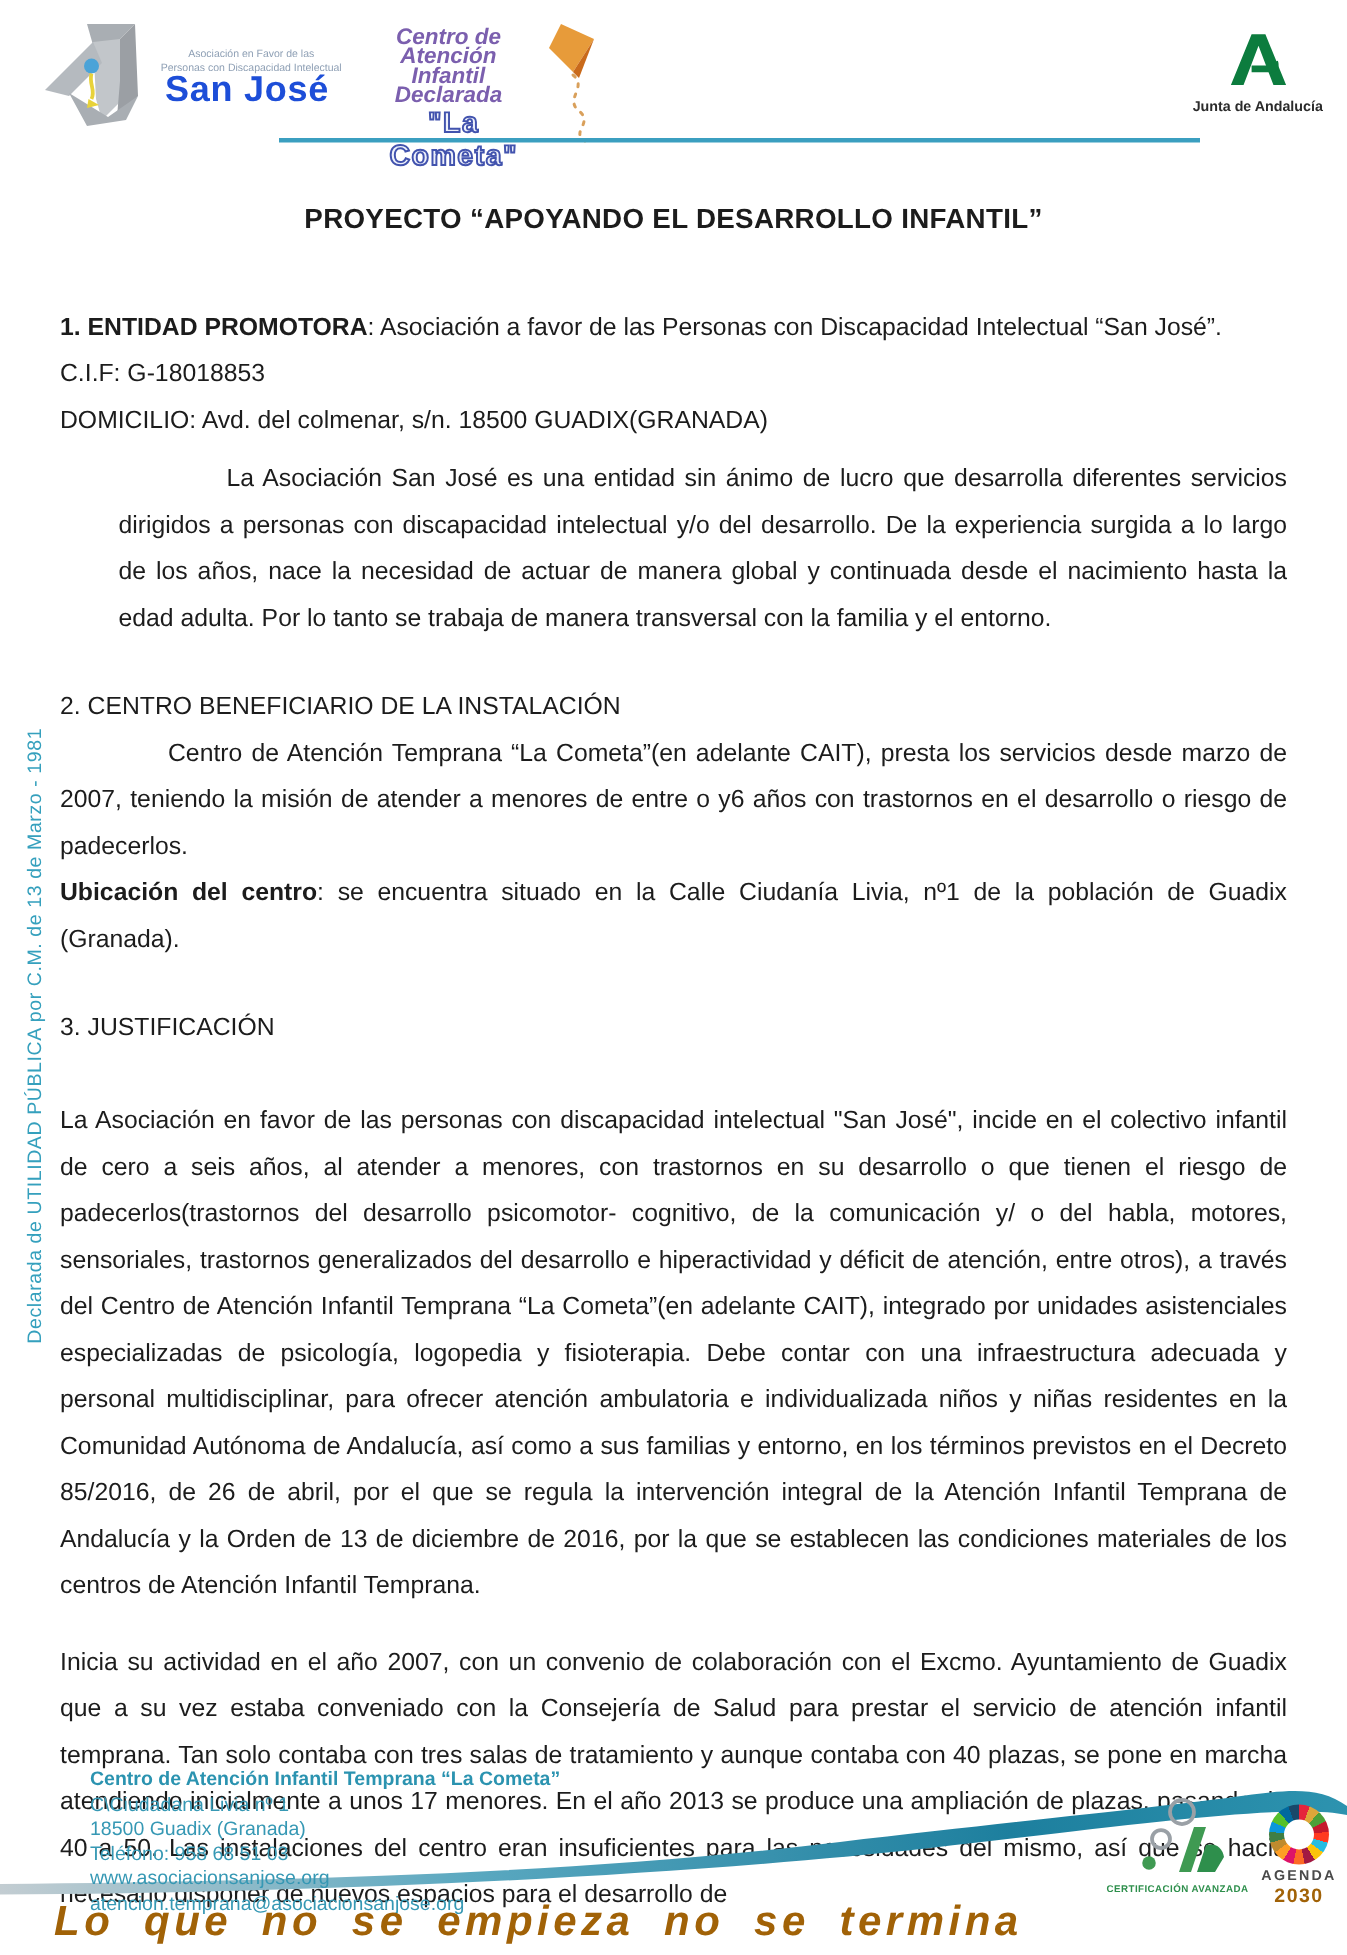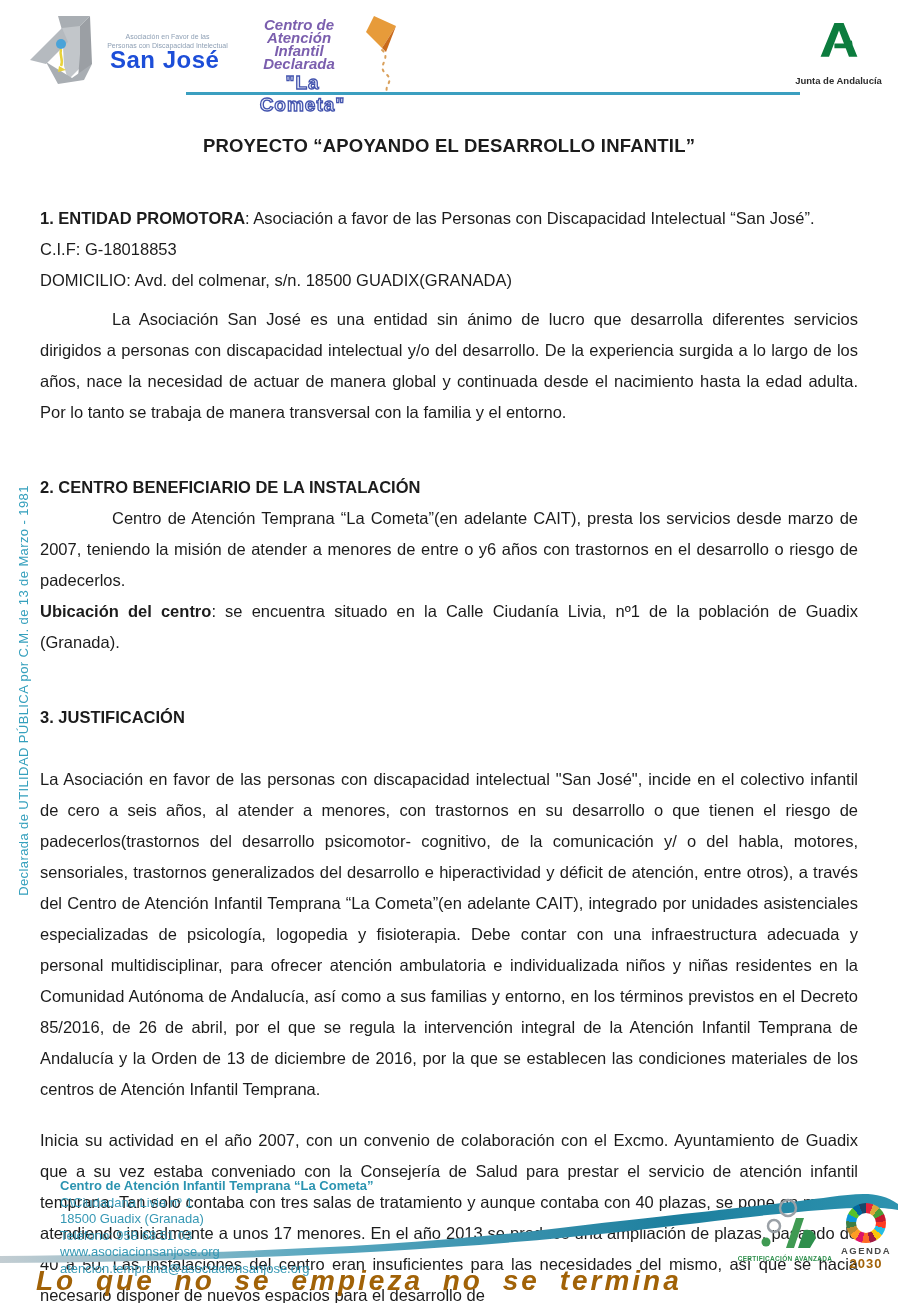--- a/index.html
+++ b/index.html
@@ -10,34 +10,34 @@
   .header { position: absolute; top: 8px; left: 0; width: 898px; height: 100px; }
   .sj-logo { position: absolute; left: 28px; top: 6px; width: 210px; height: 80px; }
   .sj-mark { position: absolute; left: 0; top: 0; }
   .sj-small { position: absolute; left: 72px; top: 18px; width: 135px; font-size: 7px; line-height: 9px; color: #8fa0b5; text-align: center; }
   .sj-name { position: absolute; left: 82px; top: 32px; font-size: 24px; font-weight: bold; color: #1d4ed8; letter-spacing: 0.5px; }
   .cometa-logo { position: absolute; left: 240px; top: 10px; width: 160px; height: 80px; }
   .cometa-small { font-size: 15px; color: #7b5fae; text-align: center; width: 118px; font-style: italic; line-height: 13px; font-weight: bold; }
   .cometa-name { margin-top: 2px; width: 125px; text-align: center; font-size: 19px; font-weight: bold; color: #eef1fb; -webkit-text-stroke: 1.3px #4253ae; letter-spacing: 1px; }
   .kite { position: absolute; left: 112px; top: -4px; }
   .junta-logo { position: absolute; right: 12px; top: 10px; width: 95px; text-align: center; }
-  .junta-label { font-size: 9.5px; font-weight: bold; color: #2b2b2b; margin-top: 11px; white-space: nowrap; }
+  .junta-label { font-size: 9.5px; font-weight: bold; color: #2b2b2b; margin-top: 1px; white-space: nowrap; }
   .header-rule { position: absolute; left: 186px; top: 84px; width: 614px; height: 3px; background: #3b9fc0; }
 
   
   .vtext { position: absolute; left: -277px; top: 683px; width: 600px; text-align: center; transform: rotate(-90deg); transform-origin: center; font-size: 13px; letter-spacing: 0.4px; color: #35a0bd; white-space: nowrap; }
 
   
   .doc { position: absolute; left: 40px; top: 130px; width: 818px; font-size: 16.5px; line-height: 31px; }
   .doc-title { text-align: center; font-weight: bold; font-size: 18.5px; margin-bottom: 42px; letter-spacing: 0.2px; }
   .para { text-align: justify; }
   .indent { text-indent: 72px; }
   .lead-bold { font-weight: bold; }
-  .sec-heading { font-weight: bold; margin-top: 44px; }
-  .mt8 { margin-top: 8px; }
+  .sec-heading { font-weight: normal; margin-top: 28px; }
+  .mt8 { margin-top: 8px; margin-left: 39px; }
   .mt14 { margin-top: 31px; }
   .mt20 { margin-top: 20px; }
 
   
   .swoosh { position: absolute; left: 0; top: 1180px; width: 898px; height: 110px; }
   .footer-contact { position: absolute; left: 60px; top: 1163px; font-size: 13px; line-height: 16.5px; color: #3698b4; }
   .footer-contact .fc-name { font-weight: bold; color: #2b93b0; margin-top: 15px; }
   .tagline { position: absolute; left: 36px; top: 1265px; font-size: 28px; font-weight: bold; font-style: italic; color: #a16207; letter-spacing: 3px; word-spacing: 9px; white-space: nowrap; }
 
   .cert-logo { position: absolute; left: 735px; top: 1198px; width: 100px; text-align: center; }

